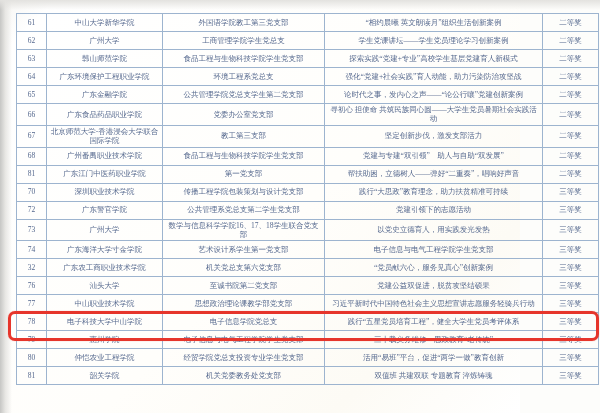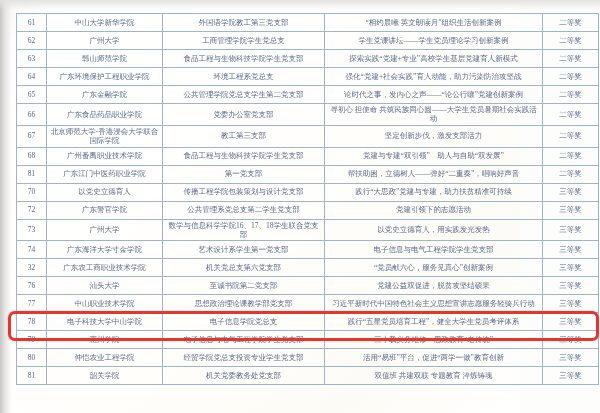--- a/index.html
+++ b/index.html
@@ -138,23 +138,23 @@
         </tr>
         <tr>
           <td>81</td>
           <td>广东江门中医药职业学院</td>
           <td>第一党支部</td>
           <td>帮扶助困，立德树人——弹好“二重奏”，唱响好声音</td>
           <td>二等奖</td>
         </tr>
         <tr>
           <td>70</td>
-          <td>以党史立德育人</td>
+          <td>深圳职业技术学院</td>
           <td>传播工程学院包装策划与设计党支部</td>
-          <td>践行“大思政”党建与专建，助力扶贫精准可持续</td>
+          <td>践行“大思政”教育理念，助力扶贫精准可持续</td>
           <td>三等奖</td>
         </tr>
         <tr>
           <td>72</td>
           <td>广东警官学院</td>
           <td>公共管理系党总支第二学生党支部</td>
           <td>党建引领下的志愿活动</td>
           <td>三等奖</td>
         </tr>
         <tr>

